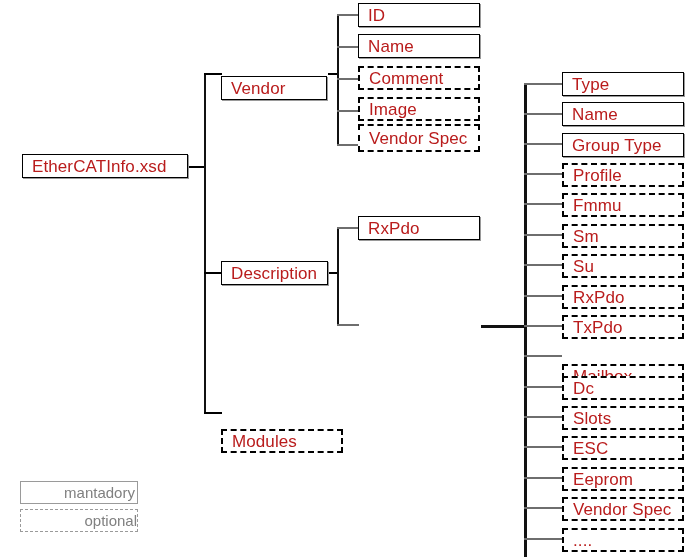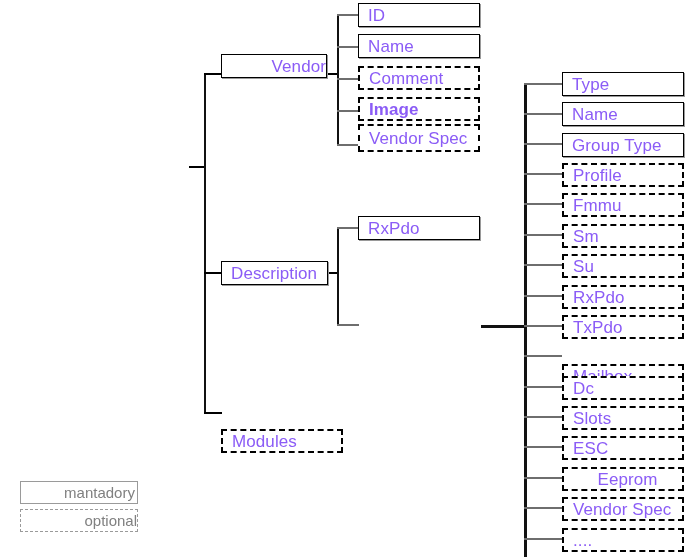--- a/index.html
+++ b/index.html
@@ -14,21 +14,21 @@
     background: #ffffff;
     font-family: "Liberation Sans", sans-serif;
     overflow: hidden;
   }
 
   
   .node {
     position: absolute;
     box-sizing: border-box;
     background: #ffffff;
-    color: #8b5cf6;
+    color: #b91c1c;
     font-size: 17px;
     line-height: 1;
     display: flex;
     align-items: center;
     padding-left: 9px;
     white-space: nowrap;
     letter-spacing: 0.1px;
   }
   .node.solid {
     border: 1px solid #000000;
@@ -61,32 +61,35 @@
     white-space: nowrap;
   }
   .legend-box.solid  { border: 1px solid #9a9a9a; padding-left: 41px; }
   .legend-box.dashed { border: 1px dashed #9a9a9a; }
 </style>
 </head>
 <body>
 
 <div id="canvas">
 
+  <div class="node solid" style="left:22px; top:154px; width:166px; height:24px;">
+    <span>EtherCATInfo.xsd</span>
+  </div>
 
   <div class="ln thin-h" style="left:189px; top:166px; width:16px; height:2px;"></div>
 
   <div class="ln med-v" style="left:204px; top:74px; height:340px;"></div>
 
   <div class="ln thin-h" style="left:204px; top:73px; width:18px; height:2px;"></div>
 
   <div class="ln thin-h" style="left:204px; top:272px; width:18px; height:2px;"></div>
 
   <div class="ln thin-h" style="left:204px; top:412px; width:18px; height:2px;"></div>
 
-  <div class="node solid" style="left:221px; top:54px; width:106px; height:24px;justify-content:flex-end;">
+  <div class="node solid" style="left:221px; top:76px; width:106px; height:24px;">
     <span>Vendor</span>
   </div>
   <div class="node solid" style="left:221px; top:261px; width:107px; height:24px;">
     <span>Description</span>
   </div>
   <div class="node dashed" style="left:221px; top:401px; width:122px; height:24px;margin-top:28px;">
     <span>Modules</span>
   </div>
 
   <div class="ln thin-h" style="left:328px; top:73px; width:10px; height:2px;"></div>
@@ -100,21 +103,21 @@
 
   <div class="node solid" style="left:358px; top:3px; width:122px; height:24px;">
     <span>ID</span>
   </div>
   <div class="node solid" style="left:358px; top:34px; width:122px; height:24px;">
     <span>Name</span>
   </div>
   <div class="node dashed" style="left:358px; top:66px; width:122px; height:24px;">
     <span>Comment</span>
   </div>
-  <div class="node dashed" style="left:358px; top:97px; width:122px; height:24px;font-weight:bold;">
+  <div class="node dashed" style="left:358px; top:97px; width:122px; height:24px;">
     <span>Image</span>
   </div>
   <div class="node dashed" style="left:358px; top:124px; width:122px; height:28px;">
     <span>Vendor Spec</span>
   </div>
 
   <div class="ln thin-h" style="left:329px; top:272px; width:9px; height:2px;"></div>
   <div class="ln med-v" style="left:337px; top:227px; height:99px;"></div>
   <div class="ln thin-h gray" style="left:337px; top:227px; width:22px; height:2px;"></div>
   <div class="ln thin-h gray" style="left:337px; top:324px; width:22px; height:2px;"></div>
@@ -175,21 +178,21 @@
   </div>
   <div class="node dashed" style="left:562px; top:376px; width:122px; height:24px;">
     <span>Dc</span>
   </div>
   <div class="node dashed" style="left:562px; top:406px; width:122px; height:24px;">
     <span>Slots</span>
   </div>
   <div class="node dashed" style="left:562px; top:436px; width:122px; height:24px;">
     <span>ESC</span>
   </div>
-  <div class="node dashed" style="left:562px; top:467px; width:122px; height:24px;justify-content:center;">
+  <div class="node dashed" style="left:562px; top:467px; width:122px; height:24px;">
     <span>Eeprom</span>
   </div>
   <div class="node dashed" style="left:562px; top:497px; width:122px; height:24px;">
     <span>Vendor Spec</span>
   </div>
   <div class="node dashed" style="left:562px; top:528px; width:122px; height:24px;">
     <span>....</span>
   </div>
 
   <div class="legend-box solid" style="left:20px; top:481px; width:118px; height:23px;">

